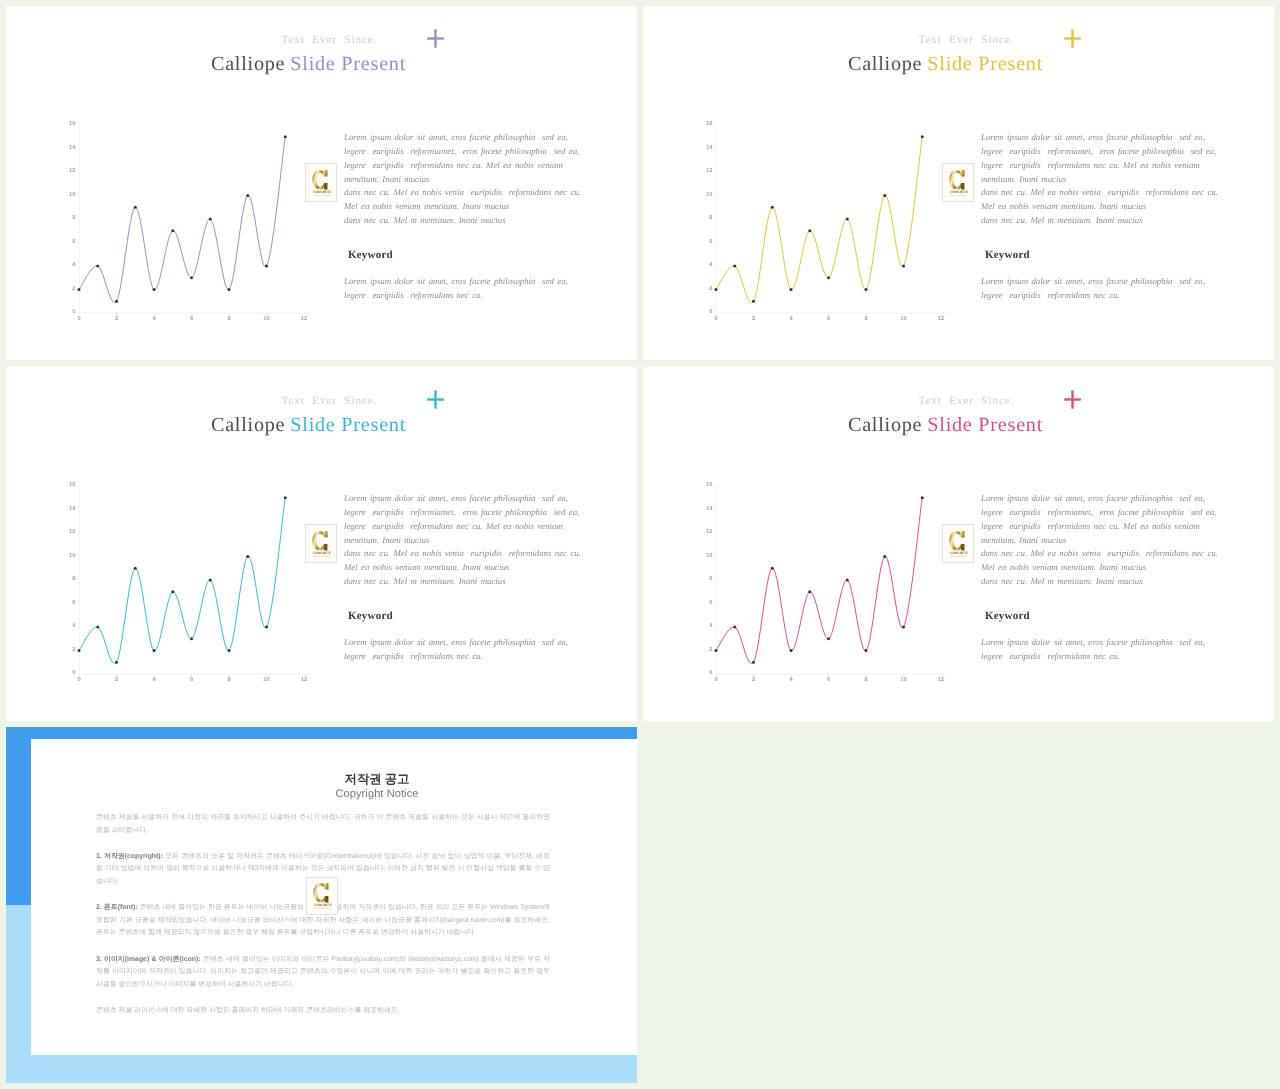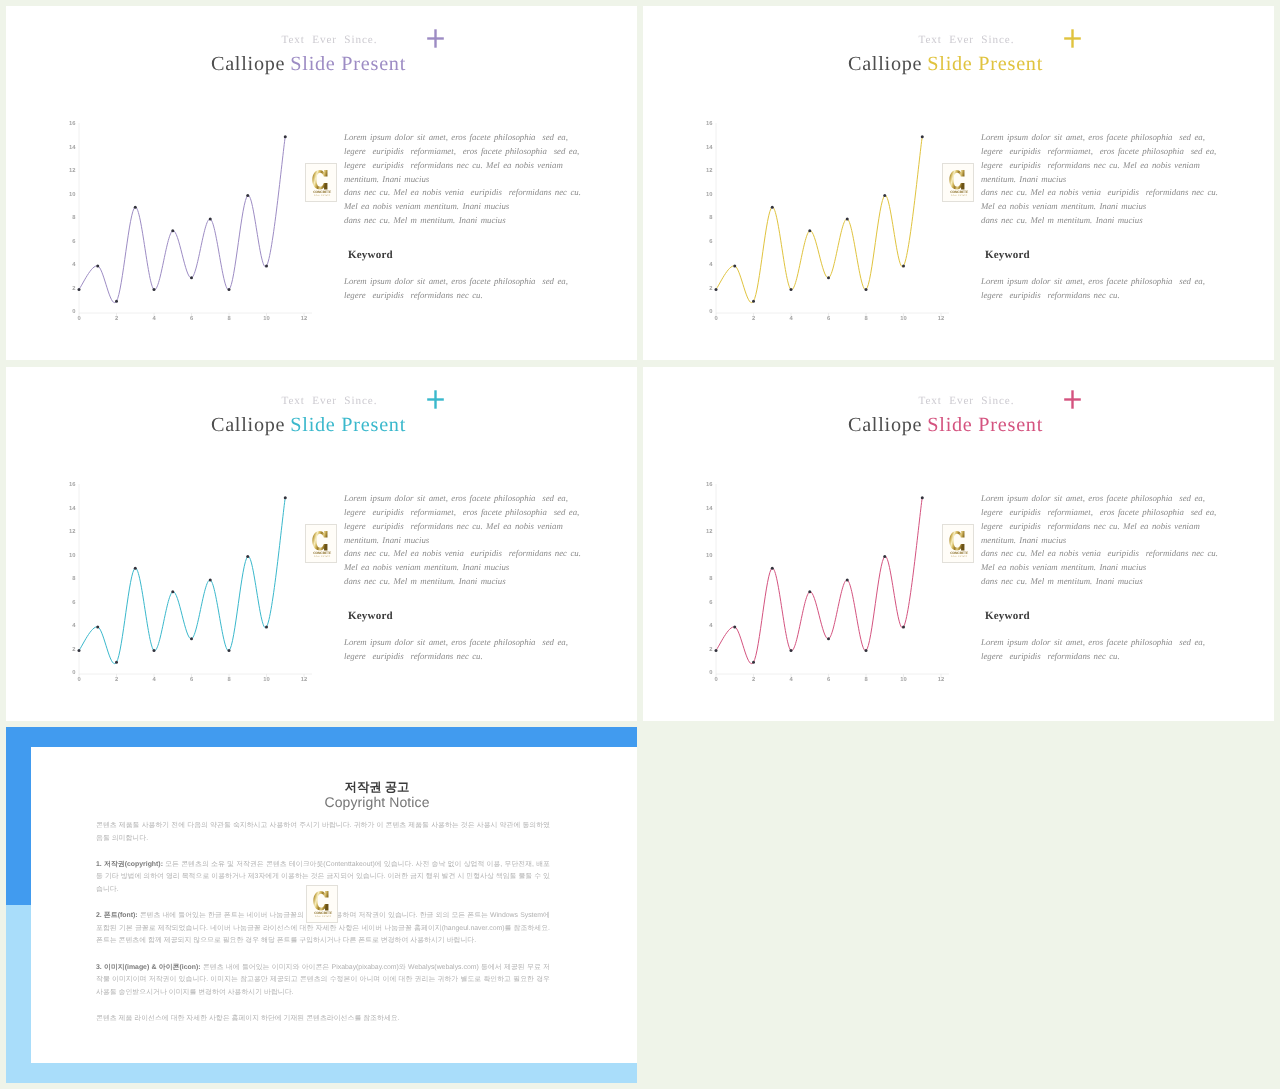--- a/index.html
+++ b/index.html
@@ -42,25 +42,25 @@
       font-weight:bold;color:#3b3b3b;letter-spacing:.2px;}
 
   
   .logo{position:absolute;border:1px solid #e2e0da;background:#fffdf8;
         box-sizing:border-box;display:flex;align-items:center;justify-content:center;}
   .logo svg{display:block;}
 
   
   .cp-top{position:absolute;left:0;top:0;width:100%;height:178px;background:#419bef;}
   .cp-bot{position:absolute;left:0;top:178px;width:100%;height:178px;background:#a9ddfa;}
-  .cp-paper{position:absolute;left:25px;top:20px;width:692px;height:316px;background:#fff;}
+  .cp-paper{position:absolute;left:25px;top:12px;width:692px;height:316px;background:#fff;}
   .cp-title{position:absolute;left:0;top:32px;width:100%;text-align:center;
             font-size:12.4px;line-height:16px;font-weight:bold;color:#3b3b3b;letter-spacing:-.1px;}
   .cp-sub{position:absolute;left:0;top:49px;width:100%;text-align:center;
-          font-size:14px;line-height:12px;color:#767676;letter-spacing:.1px;}
+          font-size:11px;line-height:12px;color:#767676;letter-spacing:.1px;}
   .cp-body{position:absolute;left:65px;top:73px;width:454px;
            font-size:6.9px;line-height:12.6px;color:#b0b0b0;text-align:justify;
            word-break:break-all;letter-spacing:0px;}
   .cp-body p{margin:0 0 13.6px 0;}
   .cp-body b{color:#7b7b7b;font-weight:bold;}
   .cp-logo{position:absolute;left:275px;top:138px;width:32px;height:38px;
            border:1px solid #e2e0da;box-sizing:border-box;background:#fffdf8;
            display:flex;align-items:center;justify-content:center;}
 </style>
 </head>

